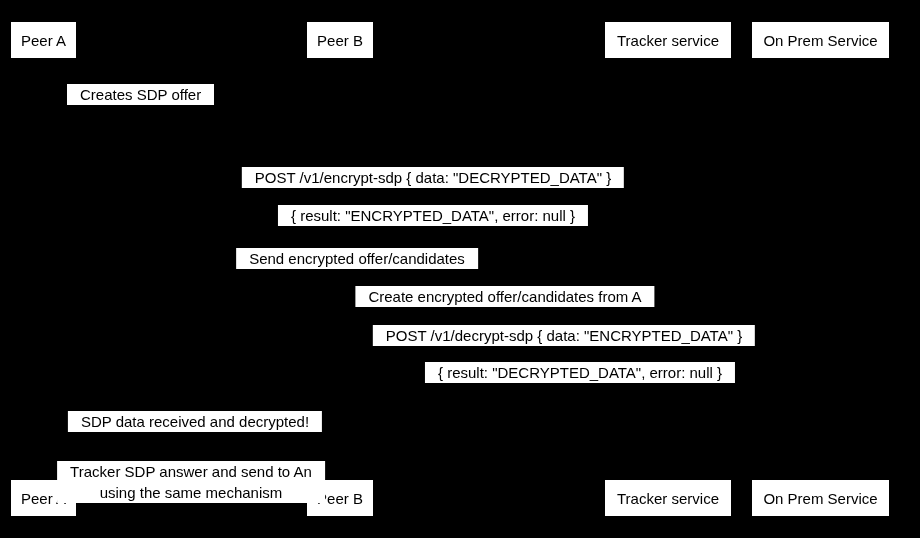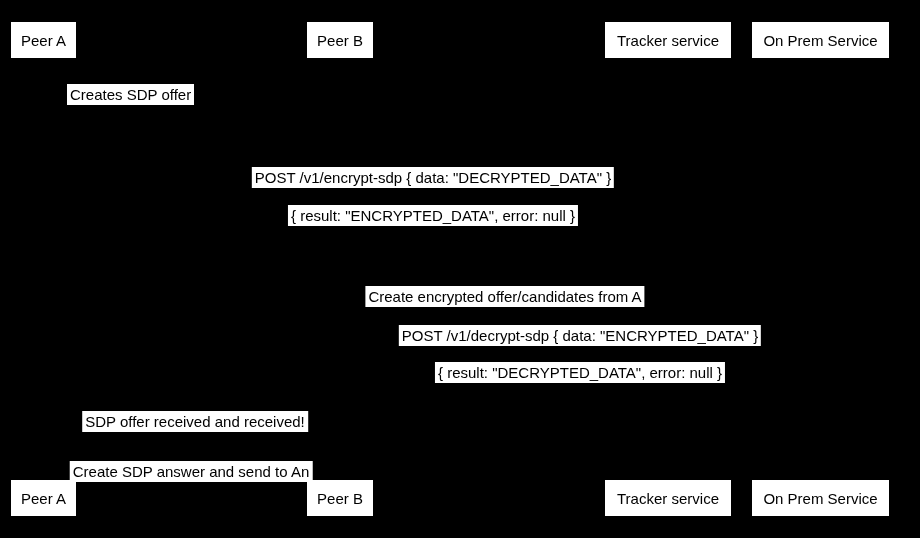--- a/index.html
+++ b/index.html
@@ -49,21 +49,21 @@
     border: 1px solid #000000;
     border-left: none;
     background: none;
   }
   .msg {
     position: absolute;
     background: #ffffff;
     color: #000000;
     font-size: 15px;
     line-height: 21px;
-    padding: 0 3px;
+    padding: 0 13px;
     white-space: nowrap;
   }
   .msg.center { transform: translateX(-50%); margin-top: 46px; }
   .msg.note { text-align: center; }
 </style>
 </head>
 <body>
 
 <div class="canvas">
 
@@ -87,22 +87,24 @@
   <div class="actor top" style="left:752px;width:137px">On Prem Service</div>
 
   <div class="actor bottom" style="left:11px;width:65px">Peer A</div>
   <div class="actor bottom" style="left:307px;width:66px">Peer B</div>
   <div class="actor bottom" style="left:605px;width:126px">Tracker service</div>
   <div class="actor bottom" style="left:752px;width:137px">On Prem Service</div>
 
   <div class="msg" style="left:67px;top:84px">Creates SDP offer</div>
   <div class="msg center" style="left:433px;top:121px">POST /v1/encrypt-sdp { data: "DECRYPTED_DATA" }</div>
   <div class="msg center" style="left:433px;top:159px">{ result: "ENCRYPTED_DATA", error: null }</div>
+  <div class="msg center" style="left:357px;top:202px">Send encrypted offer/candidates</div>
   <div class="msg center" style="left:505px;top:240px">Create encrypted offer/candidates from A</div>
-  <div class="msg center" style="left:580px;top:279px">POST /v1/decrypt-sdp { data: "ENCRYPTED_DATA" }</div>
+  <div class="msg center" style="left:564px;top:279px">POST /v1/decrypt-sdp { data: "ENCRYPTED_DATA" }</div>
   <div class="msg center" style="left:580px;top:316px">{ result: "DECRYPTED_DATA", error: null }</div>
-  <div class="msg center" style="left:195px;top:365px">SDP offer received and received!</div>
+  <div class="msg center" style="left:195px;top:365px">SDP data received and decrypted!</div>
 
   <div class="msg center note" style="left:191px;top:415px">
-    <div>Create SDP answer and send to An</div>
+    <div>Tracker SDP answer and send to An</div>
+    <div>using the same mechanism</div>
   </div>
 
 </div>
 
 </body></html>

